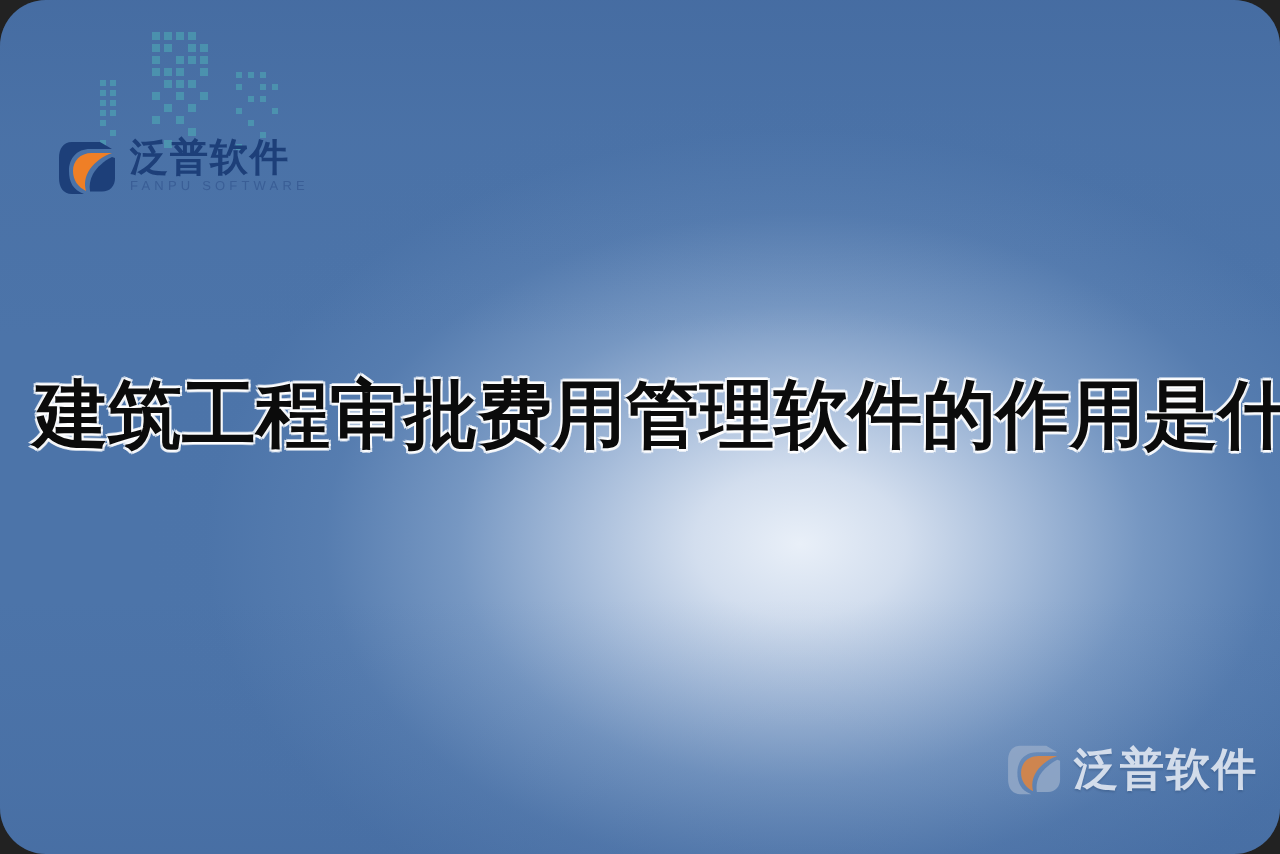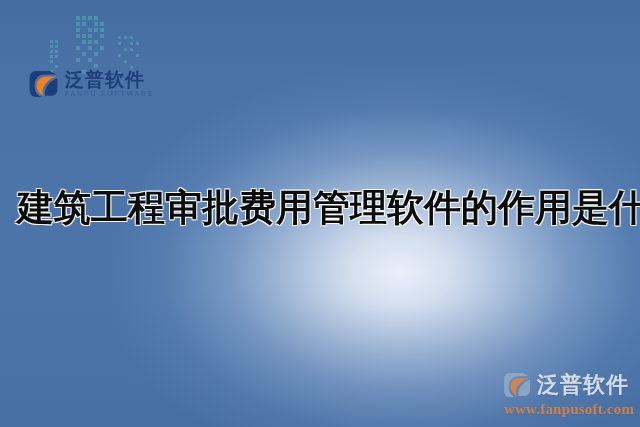--- a/index.html
+++ b/index.html
@@ -8,20 +8,21 @@
     background: #222;
   }
   #stage {
     position: relative;
     width: 640px;
     height: 427px;
     overflow: hidden;
     font-family: "Liberation Sans", "DejaVu Sans", sans-serif;
     
     background-color: #4c74a9;
+    border-radius: 23px;
   }
   
   #glow {
     position: absolute;
     left: 0; top: 0;
     width: 640px; height: 427px;
     background:
       radial-gradient(ellipse 330px 230px at 400px 272px,
         rgba(236,242,250,0.98) 0%,
         rgba(222,231,244,0.92) 16%,
@@ -235,16 +236,15 @@
           <path d="M21 1 L7 1 C2.5 1 0.5 4.5 0.5 9 L0.5 19 C0.5 23.5 2.5 27 7 27 L13 27
                    C7.5 25 5.5 21 5.5 15.5 C5.5 9 9.5 4.5 16 4.5 L27 4.5 Z" fill="#93a9c8"></path>
           <path d="M27 6.5 L17 6.5 C11 6.5 7.5 10.5 7.5 15.5 C7.5 20 10 23.5 14 25.5
                    C13 22 13.5 18 16 14.5 C18.5 11 22.5 8 27 6.5 Z" fill="#e0853f"></path>
           <path d="M27 8.5 C23 10.5 19.5 13.5 17.5 17 C16 19.8 15.5 22.8 16 25.8
                    L22 25.8 C26 25.8 28.5 23 28.5 19 L28.5 9 Z" fill="#93a9c8"></path>
         </svg>
       </span>
       <span class="cn">泛普软件</span>
     </div>
-    <div class="url">www.fanpusoft.com</div>
   </div>
 
 </div>
 
 </body></html>

